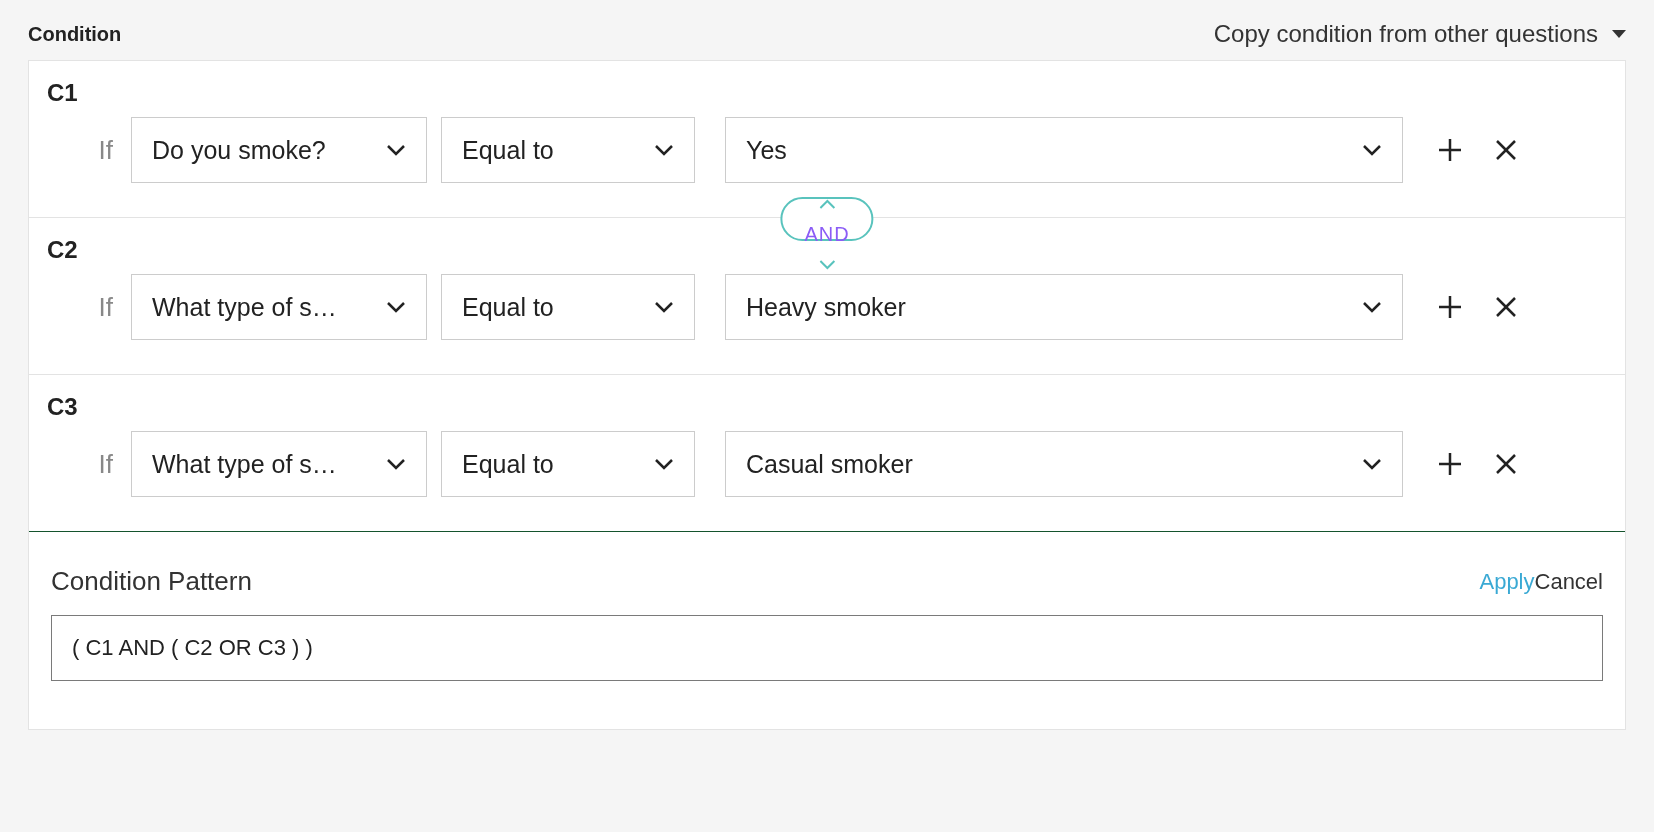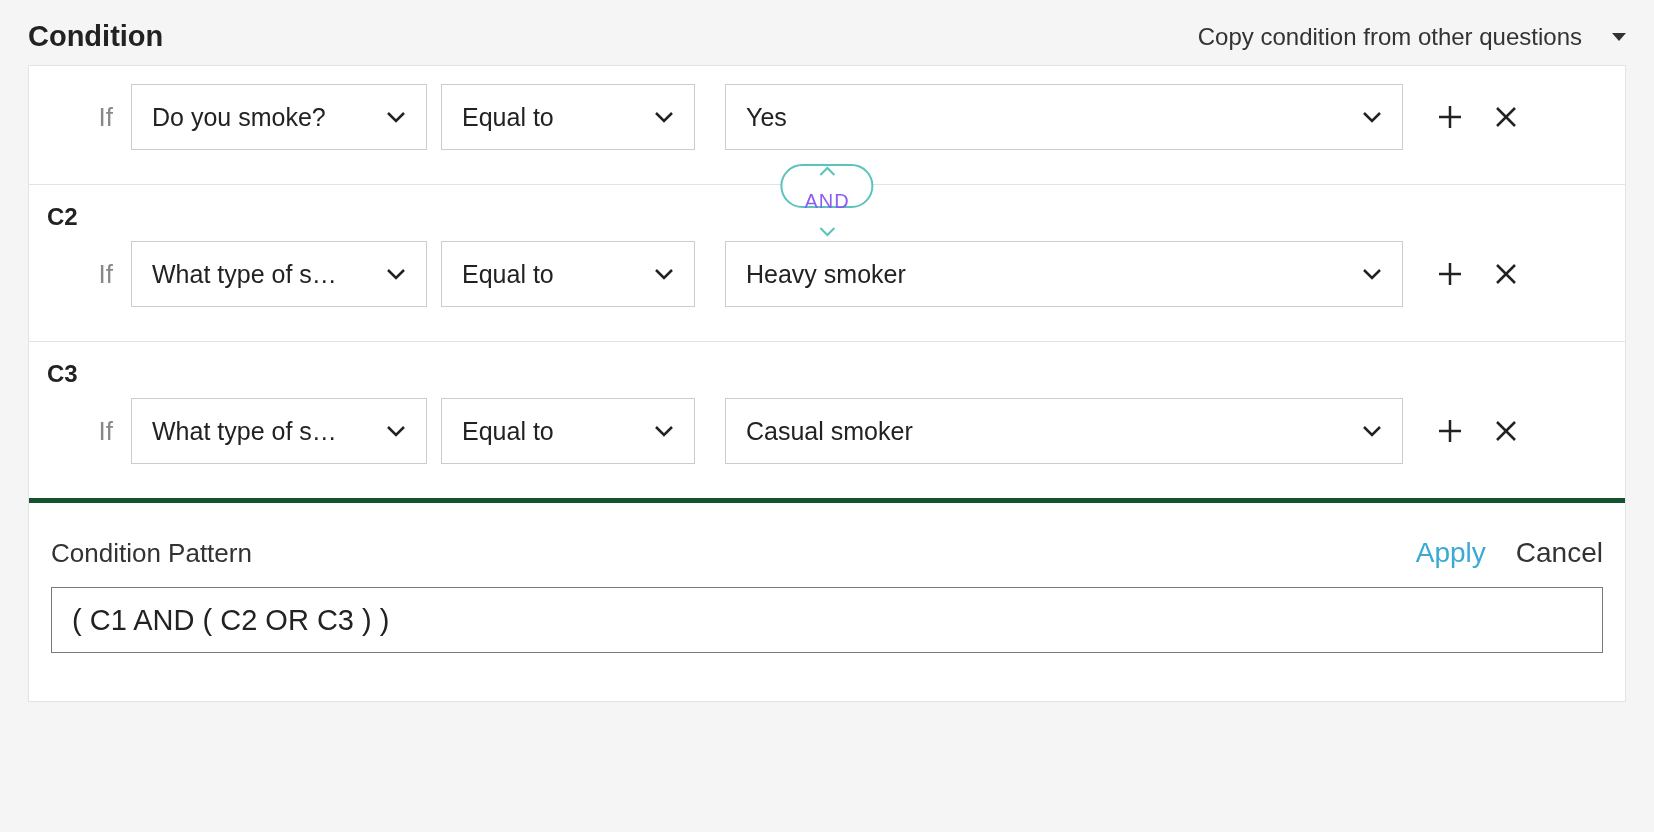--- a/index.html
+++ b/index.html
@@ -12,29 +12,29 @@
   .page {
     width: 1654px;
     padding: 20px 28px 10px 28px;
   }
   .hdr {
     display: flex;
     align-items: center;
     margin-bottom: 12px;
   }
   .hdr-title {
-    font-size: 29px;
+    font-size: 20px;
     font-weight: 700;
     flex: 0 0 auto;
   }
   .hdr-spacer { flex: 1 1 auto; }
   .hdr-copy {
     display: flex;
     align-items: center;
-    gap: 30px;
+    gap: 14px;
     font-size: 24px;
     color: #333;
     cursor: pointer;
   }
   .tri-down {
     width: 0; height: 0;
     border-left: 7px solid transparent;
     border-right: 7px solid transparent;
     border-top: 8px solid #333;
   }
@@ -117,46 +117,45 @@
     align-items: center;
     gap: 14px;
     font-size: 20px;
     font-weight: 400;
     letter-spacing: 1px;
     cursor: pointer;
     flex-direction: column;
   }
   .joiner .jchev svg { display:block; }
   .pattern-section {
-    border-top: 5px solid #14532d;
+    border-top: 1px solid #14532d;
     padding: 34px 22px 48px 22px;
   }
   .pattern-hdr {
     display: flex;
     align-items: center;
     margin-bottom: 18px;
   }
   .pattern-title {
     font-size: 26px;
     color: #333;
     flex: 1 1 auto;
   }
   .pattern-actions {
     display: flex;
-    gap: 30px;
-    font-size: 28px;
+    font-size: 22px;
   }
   .apply-link { color: #3aa9d4; cursor: pointer; }
   .cancel-link { color: #333; cursor: pointer; }
   .pattern-input {
     width: 100%;
     height: 66px;
     border: 1px solid #7a7a7a;
     padding: 0 20px;
-    font-size: 29px;
+    font-size: 22px;
     font-family: inherit;
     color: #222;
     background: #fff;
   }
 </style>
 </head>
 <body>
 
 <div class="page">
 
@@ -166,20 +165,21 @@
     <div class="hdr-copy">
       <span>Copy condition from other questions</span>
       <span class="tri-down"></span>
     </div>
   </div>
 
   <div class="panel">
 
     <div id="conditions-host">
   <div class="cond-block">
+    <div class="cond-label">C1</div>
     <div class="cond-row">
       <div class="if-label">If</div>
 
       <div class="sel sel-q">
         <span class="txt">Do you smoke?</span>
         <span class="chev">
           <svg width="20" height="12" viewBox="0 0 20 12">
                   <polyline points="2,2 10,10 18,2" fill="none" stroke="#222" stroke-width="2.5"></polyline>
                 </svg>
         </span>

